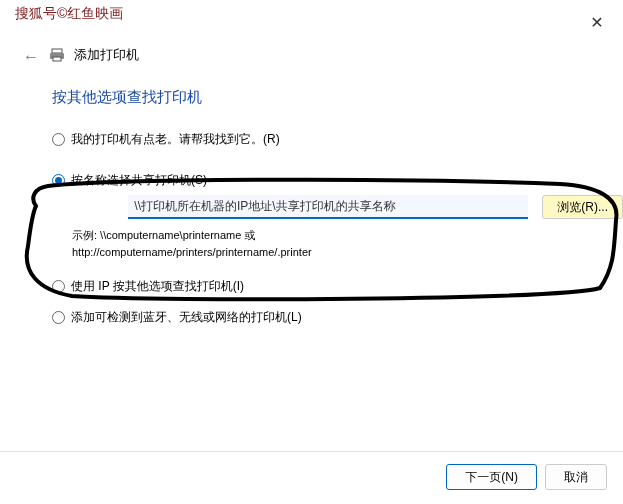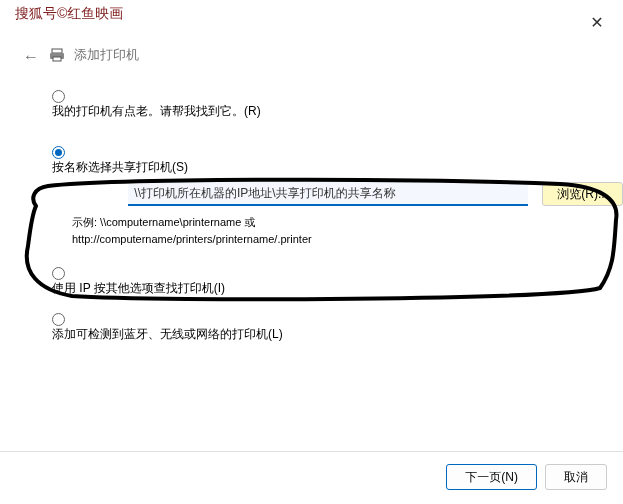--- a/index.html
+++ b/index.html
@@ -3,24 +3,24 @@
   <meta charset="utf-8">
   <style>
     * { box-sizing: border-box; margin: 0; padding: 0; }
     body { font-family: "Microsoft YaHei", "Segoe UI", sans-serif; font-size: 12px; background: #fff; color: #000; }
     .window { width: 623px; height: 504px; position: relative; background: #fff; }
     .watermark { position: absolute; top: 4px; left: 4px; font-size: 14px; font-weight: normal; color: #7f1d1d; background: rgba(255,255,255,0.6); padding: 1px 2px; z-index: 20; margin-left: 9px; }
     .close-btn { position: absolute; top: 10px; right: 14px; width: 24px; height: 24px; display: flex; align-items: center; justify-content: center; font-size: 16px; color: #333; cursor: pointer; }
     .header { display: flex; align-items: center; padding: 46px 0 0 22px; gap: 8px; }
     .back-arrow { width: 18px; height: 18px; display: flex; align-items: center; justify-content: center; color: #777; font-size: 16px; cursor: pointer; }
     .printer-icon { width: 18px; height: 18px; display: flex; align-items: center; justify-content: center; }
-    .header-title { font-size: 13px; color: #737373; }
+    .header-title { font-size: 13px; color: #000000; }
     .section-title { color: #1a4aa8; font-size: 15px; padding: 24px 0 0 52px; }
     .options { padding: 24px 0 0 52px; }
-    .radio-row { display: flex; align-items: flex-start; margin-bottom: 14px; flex-direction: column; }
+    .radio-row { display: flex; align-items: flex-start; margin-bottom: 14px; }
     .radio { width: 13px; height: 13px; border: 1px solid #666; border-radius: 50%; margin-right: 6px; margin-top: 2px; flex: none; cursor: pointer; position: relative; }
     .radio.selected { border-color: #0067c0; }
     .radio.selected::after { content: ""; position: absolute; width: 7px; height: 7px; background: #0067c0; border-radius: 50%; top: 2px; left: 2px; }
     .radio-label { font-size: 12px; color: #000; }
     .input-area { margin: 6px 0 8px 20px; display: flex; align-items: center; gap: 14px; justify-content: flex-end; }
     .path-input { width: 400px; height: 24px; border: none; border-bottom: 2px solid #0067c0; background: #f4f8fe; padding: 0 6px; font-size: 12px; color: #333; outline: none; }
     .browse-btn { height: 24px; padding: 0 14px; border: 1px solid #ccc; background: #fef9c3; font-size: 12px; border-radius: 3px; cursor: pointer; }
     .example-text { margin-left: 20px; font-size: 11px; color: #000000; line-height: 1.5; }
     .annotation-svg { position: absolute; top: 0; left: 0; width: 623px; height: 504px; pointer-events: none; z-index: 10; }
     .footer { position: absolute; bottom: 14px; right: 16px; display: flex; gap: 8px; }
@@ -46,20 +46,21 @@
     <div class="printer-icon">
       <svg width="16" height="16" viewBox="0 0 16 16">
           <rect x="3" y="2" width="10" height="4" fill="none" stroke="#555" stroke-width="1"></rect>
           <rect x="1" y="6" width="14" height="6" rx="1" fill="#888"></rect>
           <rect x="4" y="10" width="8" height="4" fill="#fff" stroke="#555" stroke-width="1"></rect>
         </svg>
     </div>
     <div class="header-title">添加打印机</div>
   </div>
 
+  <div class="section-title">按其他选项查找打印机</div>
 
   <div class="options">
 
     <div class="radio-row">
       <div class="radio"></div>
       <div class="radio-label">我的打印机有点老。请帮我找到它。(R)</div>
     </div>
 
     <div style="height:10px"></div>
 

